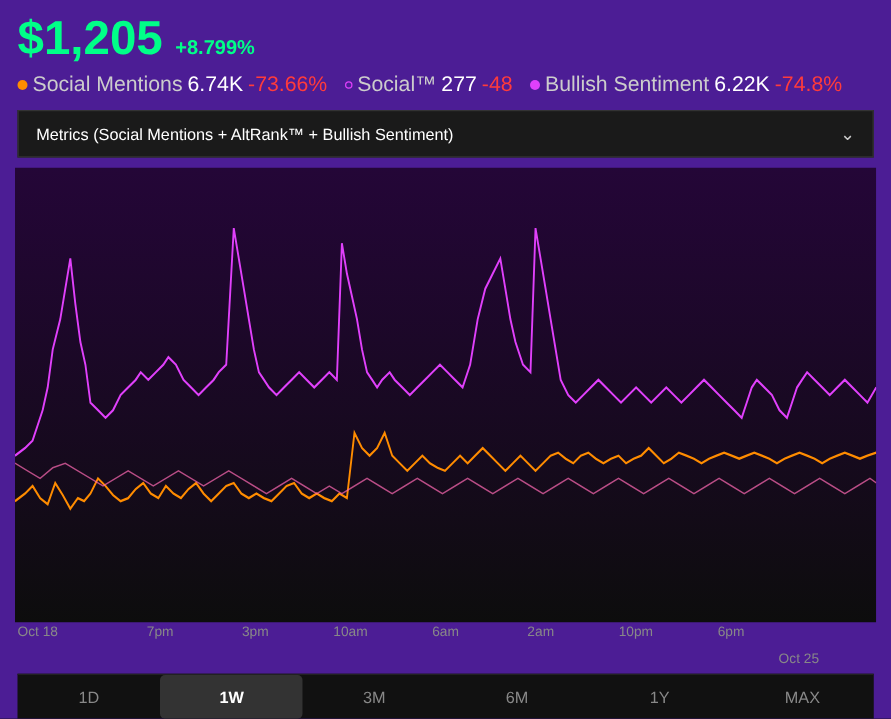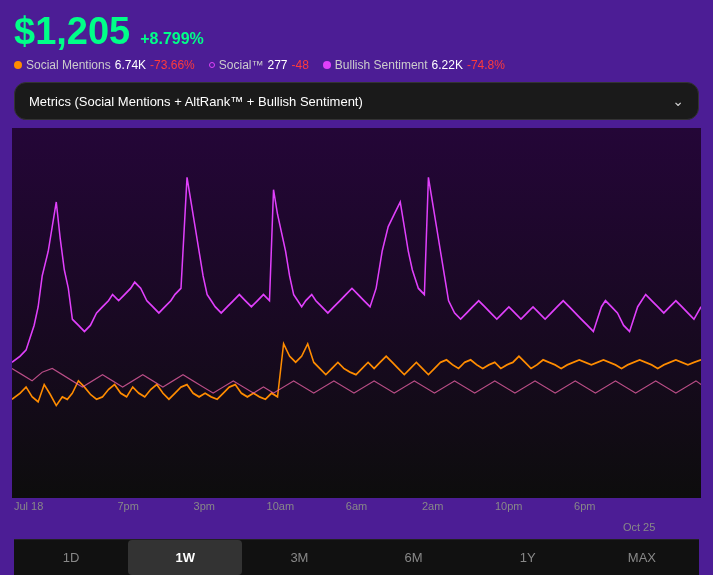--- a/index.html
+++ b/index.html
@@ -33,21 +33,21 @@
     }
     .price-change {
       font-size: 16px;
       color: #00ff88;
       font-weight: bold;
     }
     .metrics-row {
       display: flex;
       align-items: center;
       gap: 14px;
-      font-size: 12px;
+      font-size: 17px;
       margin-bottom: 10px;
       flex-wrap: wrap;
     }
     .metric-item {
       display: flex;
       align-items: center;
       gap: 4px;
     }
     .dot {
       width: 8px;
@@ -56,21 +56,21 @@
       display: inline-block;
     }
     .dot-orange { background: #ff8c00; }
     .dot-pink { background: #e040fb; }
     .metric-label { color: #ccc; }
     .metric-value { color: #fff; }
     .metric-change-neg { color: #ff3b3b; }
     .dropdown-bar {
       background: #1a1a1a;
       border: 1px solid #333;
-      border-radius: 12px;
+      border-radius: 0;
       padding: 10px 14px;
       display: flex;
       justify-content: space-between;
       align-items: center;
       margin-bottom: 8px;
       cursor: pointer;
     }
     .dropdown-label {
       font-size: 13px;
       color: #fff;
@@ -203,21 +203,21 @@
           200,215 210,210 220,205 230,210 240,215 250,210 260,215 270,210 280,205 290,210
           300,215 310,210 320,205 330,210 340,215 350,210 360,205 370,210 380,215 390,210
           400,205 410,210 420,215 430,210 440,205 450,210 460,215 470,210 480,205 490,210
           500,215 510,210 520,205 530,210 540,215 550,210 560,205 570,210 580,215 590,210
           600,205 610,210 620,215 630,210 640,205 650,210 660,215 670,210 680,205 685,208
         "></polyline>
     </svg>
   </div>
 
   <div class="time-labels">
-    <span class="time-label">Jul 18</span>
+    <span class="time-label">Oct 18</span>
     <span class="time-label">7pm</span>
     <span class="time-label">3pm</span>
     <span class="time-label">10am</span>
     <span class="time-label">6am</span>
     <span class="time-label">2am</span>
     <span class="time-label">10pm</span>
     <span class="time-label">6pm</span>
     <span class="time-label">Oct 25</span>
   </div>
 

